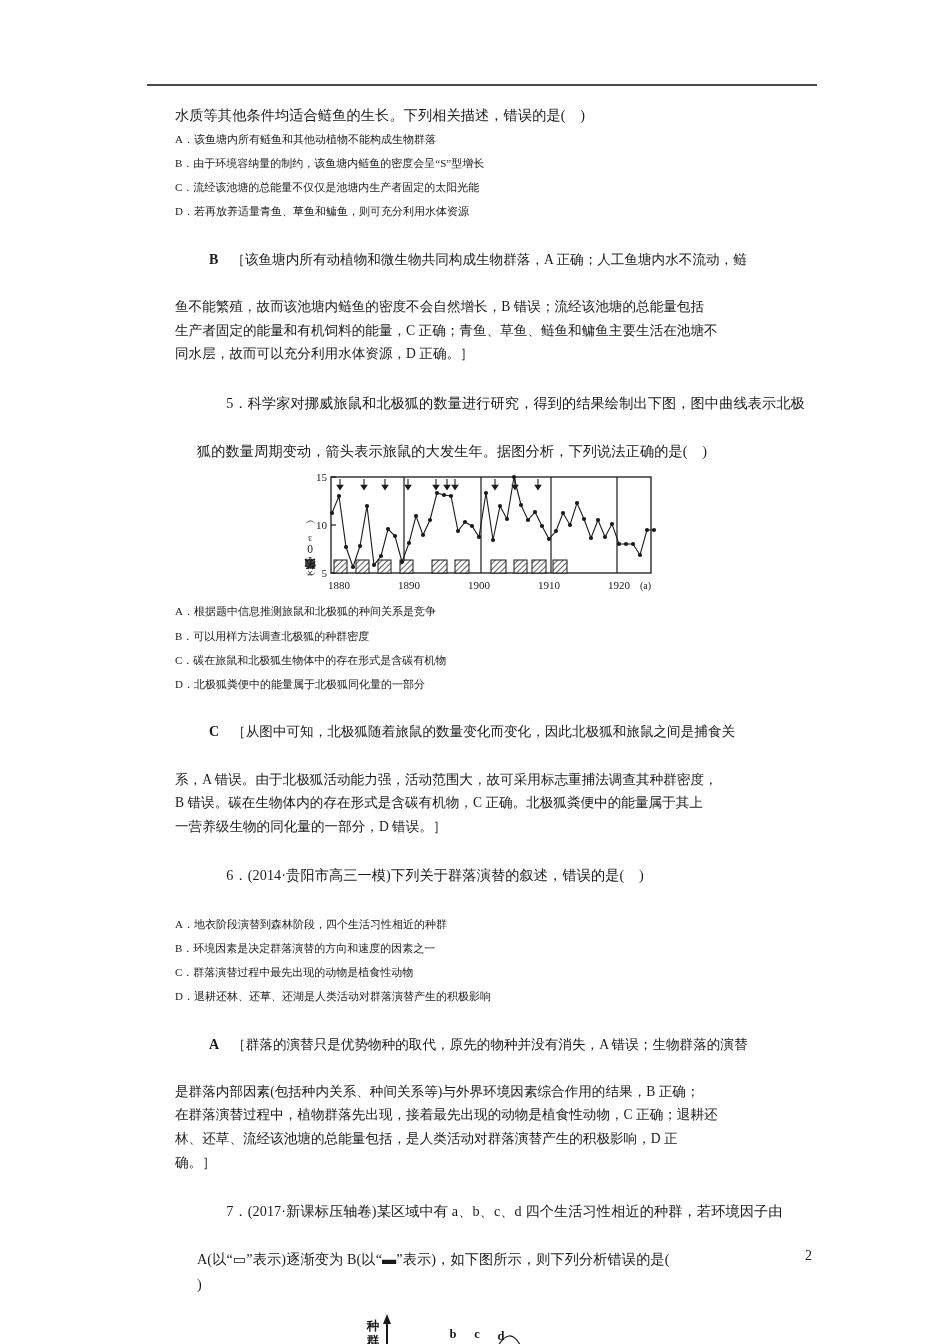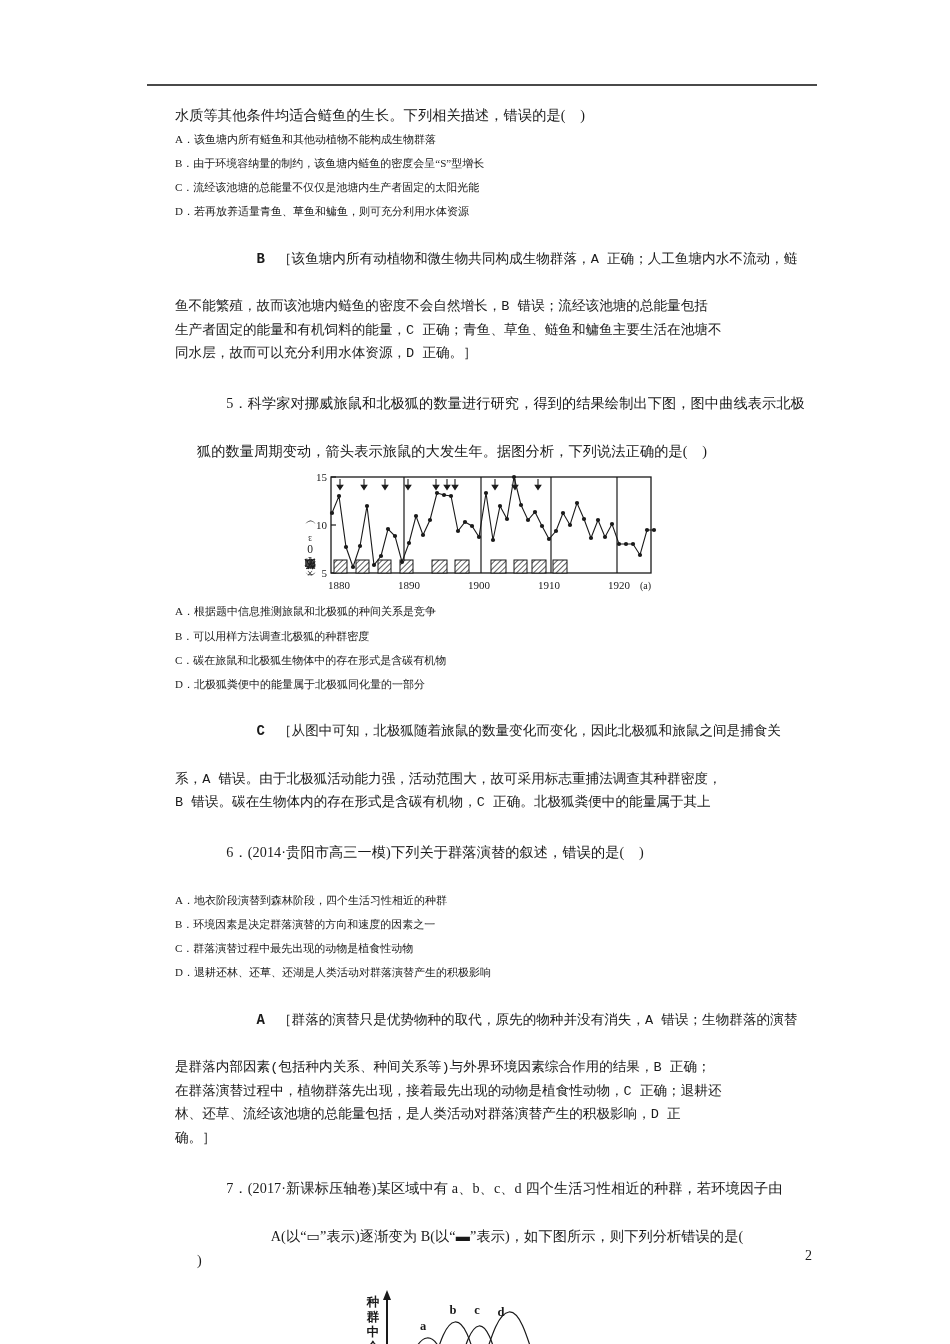--- a/index.html
+++ b/index.html
@@ -48,21 +48,20 @@
     white-space: pre;
   }
   .ans-letter {
     font-weight: bold;
     font-size: 14px;
   }
   .explain {
     font-size: 13.6px;
     line-height: 23.6px;
     white-space: pre;
-    font-family: Liberation Mono, monospace;
   }
   
   .pagenum {
     position: absolute;
     left: 798px;
     top: 1248px;
     font-size: 14px;
     font-family: "Liberation Serif", serif;
   }
   
@@ -287,20 +286,21 @@
       <div class="opt">B．可以用样方法调查北极狐的种群密度</div>
       <div class="opt">C．碳在旅鼠和北极狐生物体中的存在形式是含碳有机物</div>
       <div class="opt">D．北极狐粪便中的能量属于北极狐同化量的一部分</div>
 
       <div style="margin-top:1px;">
         <div class="explain" style="text-indent:0;">
           <span class="ans-letter">C</span><span style="display:inline-block;width:13px;"></span><span>［从图中可知，北极狐随着旅鼠的数量变化而变化，因此北极狐和旅鼠之间是捕食关</span>
         </div>
         <div class="explain">系，A 错误。由于北极狐活动能力强，活动范围大，故可采用标志重捕法调查其种群密度，</div>
         <div class="explain">B 错误。碳在生物体内的存在形式是含碳有机物，C 正确。北极狐粪便中的能量属于其上</div>
+        <div class="explain">一营养级生物的同化量的一部分，D 错误。］</div>
       </div>
     </div>
 
     <div style="margin-top:1px;">
       <div class="ln" style="text-indent:-22px;padding-left:22px;">
         <span>6．</span><span>(2014·贵阳市高三一模)下列关于群落演替的叙述，错误的是(    )</span>
       </div>
       <div class="opt">A．地衣阶段演替到森林阶段，四个生活习性相近的种群</div>
       <div class="opt">B．环境因素是决定群落演替的方向和速度的因素之一</div>
       <div class="opt">C．群落演替过程中最先出现的动物是植食性动物</div>
@@ -314,21 +314,21 @@
         <div class="explain">在群落演替过程中，植物群落先出现，接着最先出现的动物是植食性动物，C 正确；退耕还</div>
         <div class="explain">林、还草、流经该池塘的总能量包括，是人类活动对群落演替产生的积极影响，D 正</div>
         <div class="explain">确。］</div>
       </div>
     </div>
 
     <div style="margin-top:1px;">
       <div class="ln" style="text-indent:-22px;padding-left:22px;">
         <span>7．</span><span>(2017·新课标压轴卷)某区域中有 a、b、c、d 四个生活习性相近的种群，若环境因子由</span>
       </div>
-      <div class="ln" style="padding-left:22px;text-align:center;">A(以“▭”表示)逐渐变为 B(以“▬”表示)，如下图所示，则下列分析错误的是(</div>
+      <div class="ln" style="padding-left:22px;">A(以“▭”表示)逐渐变为 B(以“▬”表示)，如下图所示，则下列分析错误的是(</div>
       <div class="ln" style="padding-left:22px;">)</div>
 
       <div class="fig2-wrap">
         <svg class="fig2" width="300" height="150" viewBox="0 0 300 150">
 
           <g stroke="#1a1a1a" stroke-width="2" fill="#1a1a1a">
             <line x1="44" y1="118" x2="44" y2="16"></line>
             <path d="M40,20 L44,10 L48,20 Z" stroke="none"></path>
           </g>
 

